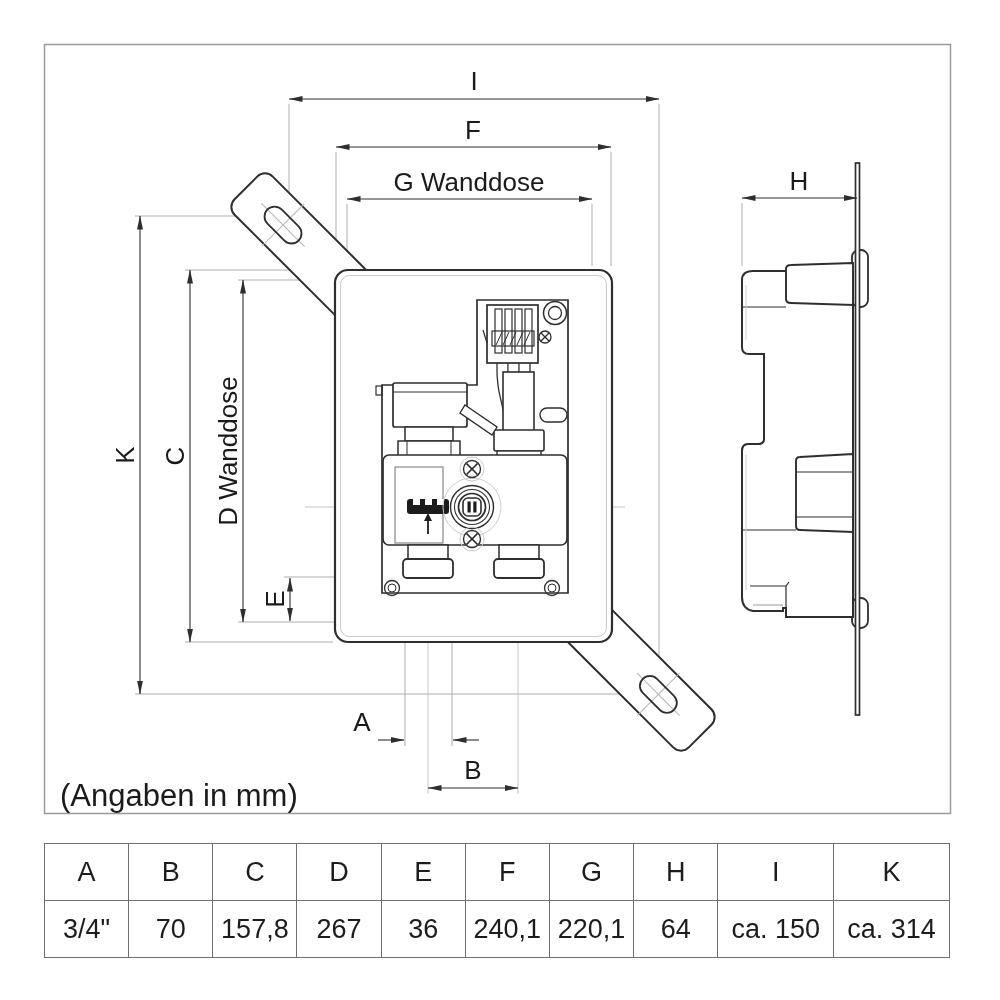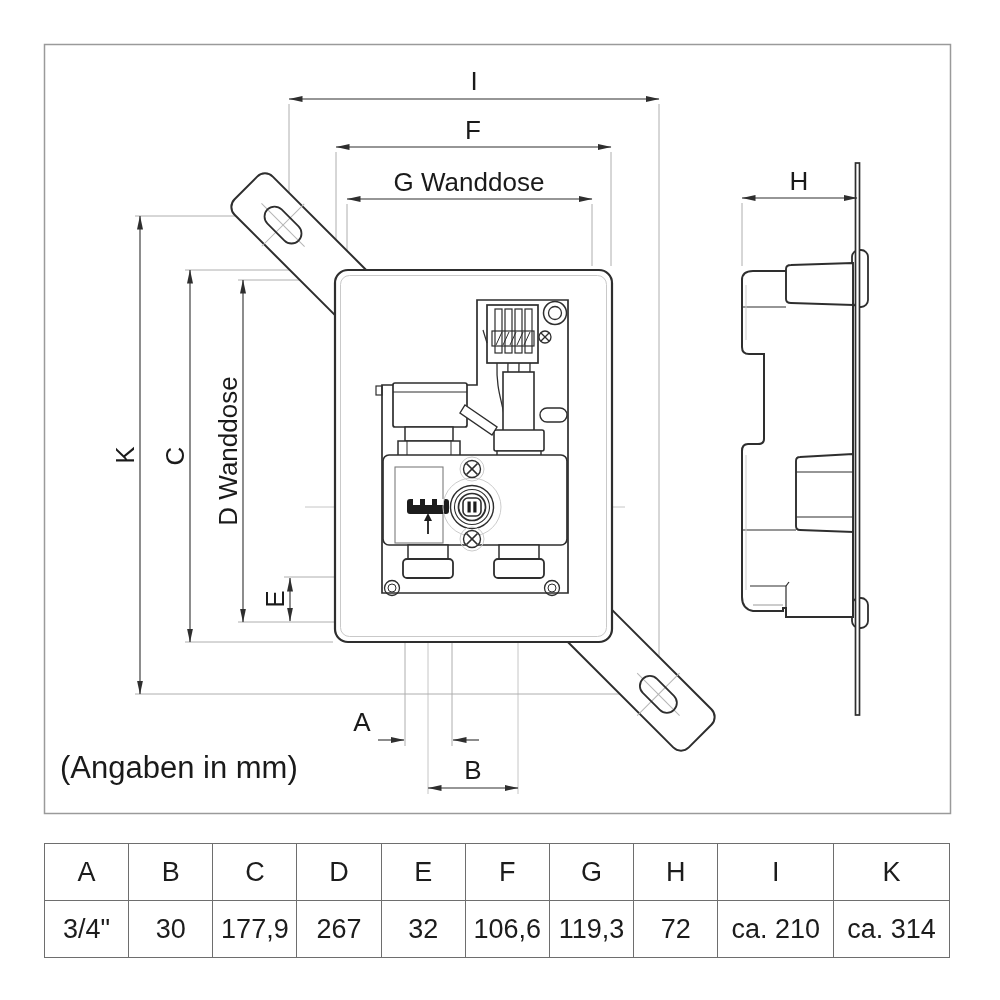--- a/index.html
+++ b/index.html
@@ -5,21 +5,21 @@
   html,body{margin:0;padding:0;background:#fff;}
   #screen{position:relative;width:1000px;height:1000px;background:#fff;overflow:hidden;
           font-family:"Liberation Sans",sans-serif;}
   #drawing{position:absolute;left:0;top:0;}
   .ln{stroke:#2e2e2e;fill:none;}
   .fw{stroke:#2e2e2e;fill:#ffffff;}
   .lt{stroke:#c6c6c6;fill:none;stroke-width:1;}
   .ext{stroke:#aeaeae;fill:none;stroke-width:1;}
   .dim{stroke:#2e2e2e;fill:none;stroke-width:1.1;}
   text.dl{font-family:"Liberation Sans",sans-serif;font-size:26px;fill:#1a1a1a;text-anchor:middle;}
-  #note{position:absolute;left:60px;top:750px;font-size:31px;color:#1a1a1a;}
+  #note{position:absolute;left:60px;top:778px;font-size:31px;color:#1a1a1a;}
   #dim-table{position:absolute;left:44px;top:843px;width:906px;height:113px;
              border-collapse:collapse;table-layout:fixed;}
   #dim-table td{border:1.6px solid #6e6e6e;text-align:center;vertical-align:middle;
                 font-size:27px;color:#1c1c1c;height:56px;padding:0;}
 </style>
 </head>
 <body>
 
 <div id="screen">
 
@@ -258,26 +258,26 @@
     <td>D</td>
     <td>E</td>
     <td>F</td>
     <td>G</td>
     <td>H</td>
     <td>I</td>
     <td>K</td>
   </tr>
   <tr>
     <td>3/4"</td>
-    <td>30</td>
-    <td>177,9</td>
+    <td>70</td>
+    <td>157,8</td>
     <td>267</td>
-    <td>32</td>
-    <td>106,6</td>
-    <td>119,3</td>
-    <td>72</td>
-    <td>ca. 210</td>
+    <td>36</td>
+    <td>240,1</td>
+    <td>220,1</td>
+    <td>64</td>
+    <td>ca. 150</td>
     <td>ca. 314</td>
   </tr>
 </tbody>
     </table>
 
 </div>
 
 </body></html>

